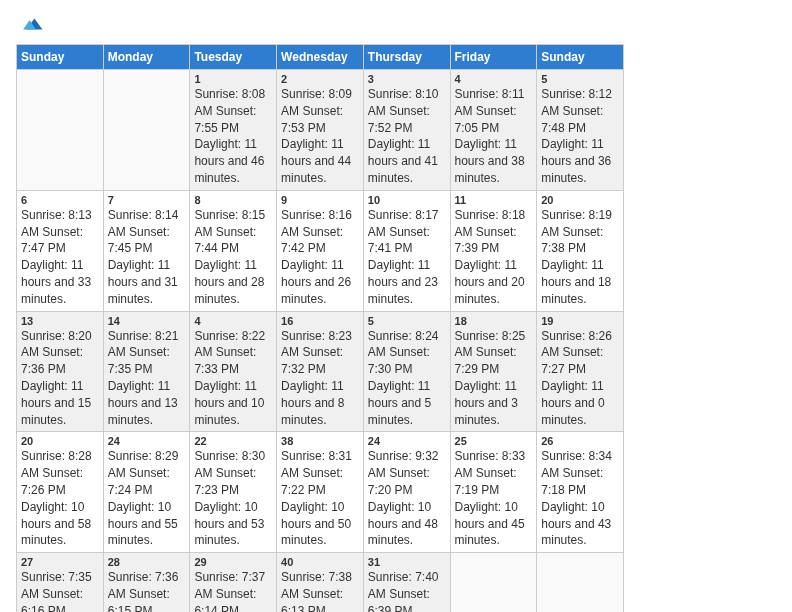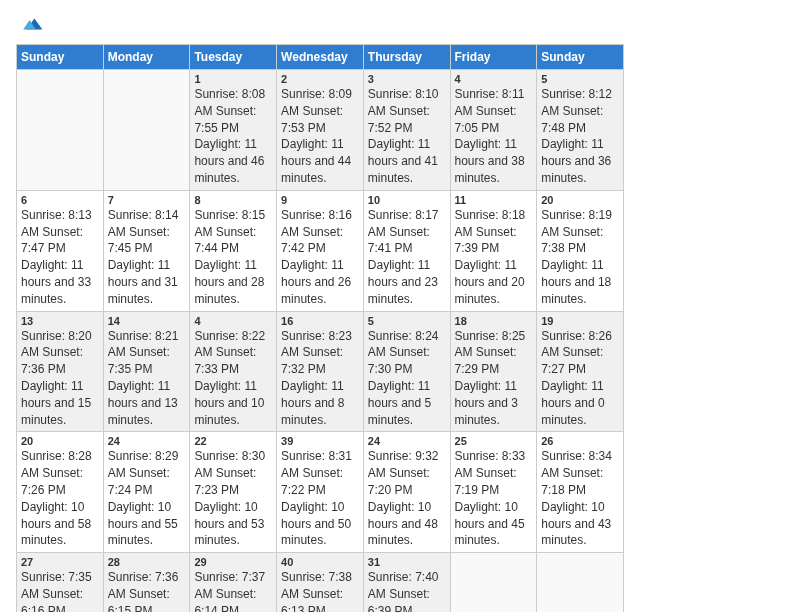--- a/index.html
+++ b/index.html
@@ -271,21 +271,21 @@
 Sunset: 7:24 PM
 Daylight: 10 hours and 55 minutes.</div>
           </td>
           <td>
             <span class="day-num">22</span>
             <div class="day-info">Sunrise: 8:30 AM
 Sunset: 7:23 PM
 Daylight: 10 hours and 53 minutes.</div>
           </td>
           <td>
-            <span class="day-num">39</span>
+            <span class="day-num">38</span>
             <div class="day-info">Sunrise: 8:31 AM
 Sunset: 7:22 PM
 Daylight: 10 hours and 50 minutes.</div>
           </td>
           <td>
             <span class="day-num">24</span>
             <div class="day-info">Sunrise: 9:32 AM
 Sunset: 7:20 PM
 Daylight: 10 hours and 48 minutes.</div>
           </td>

